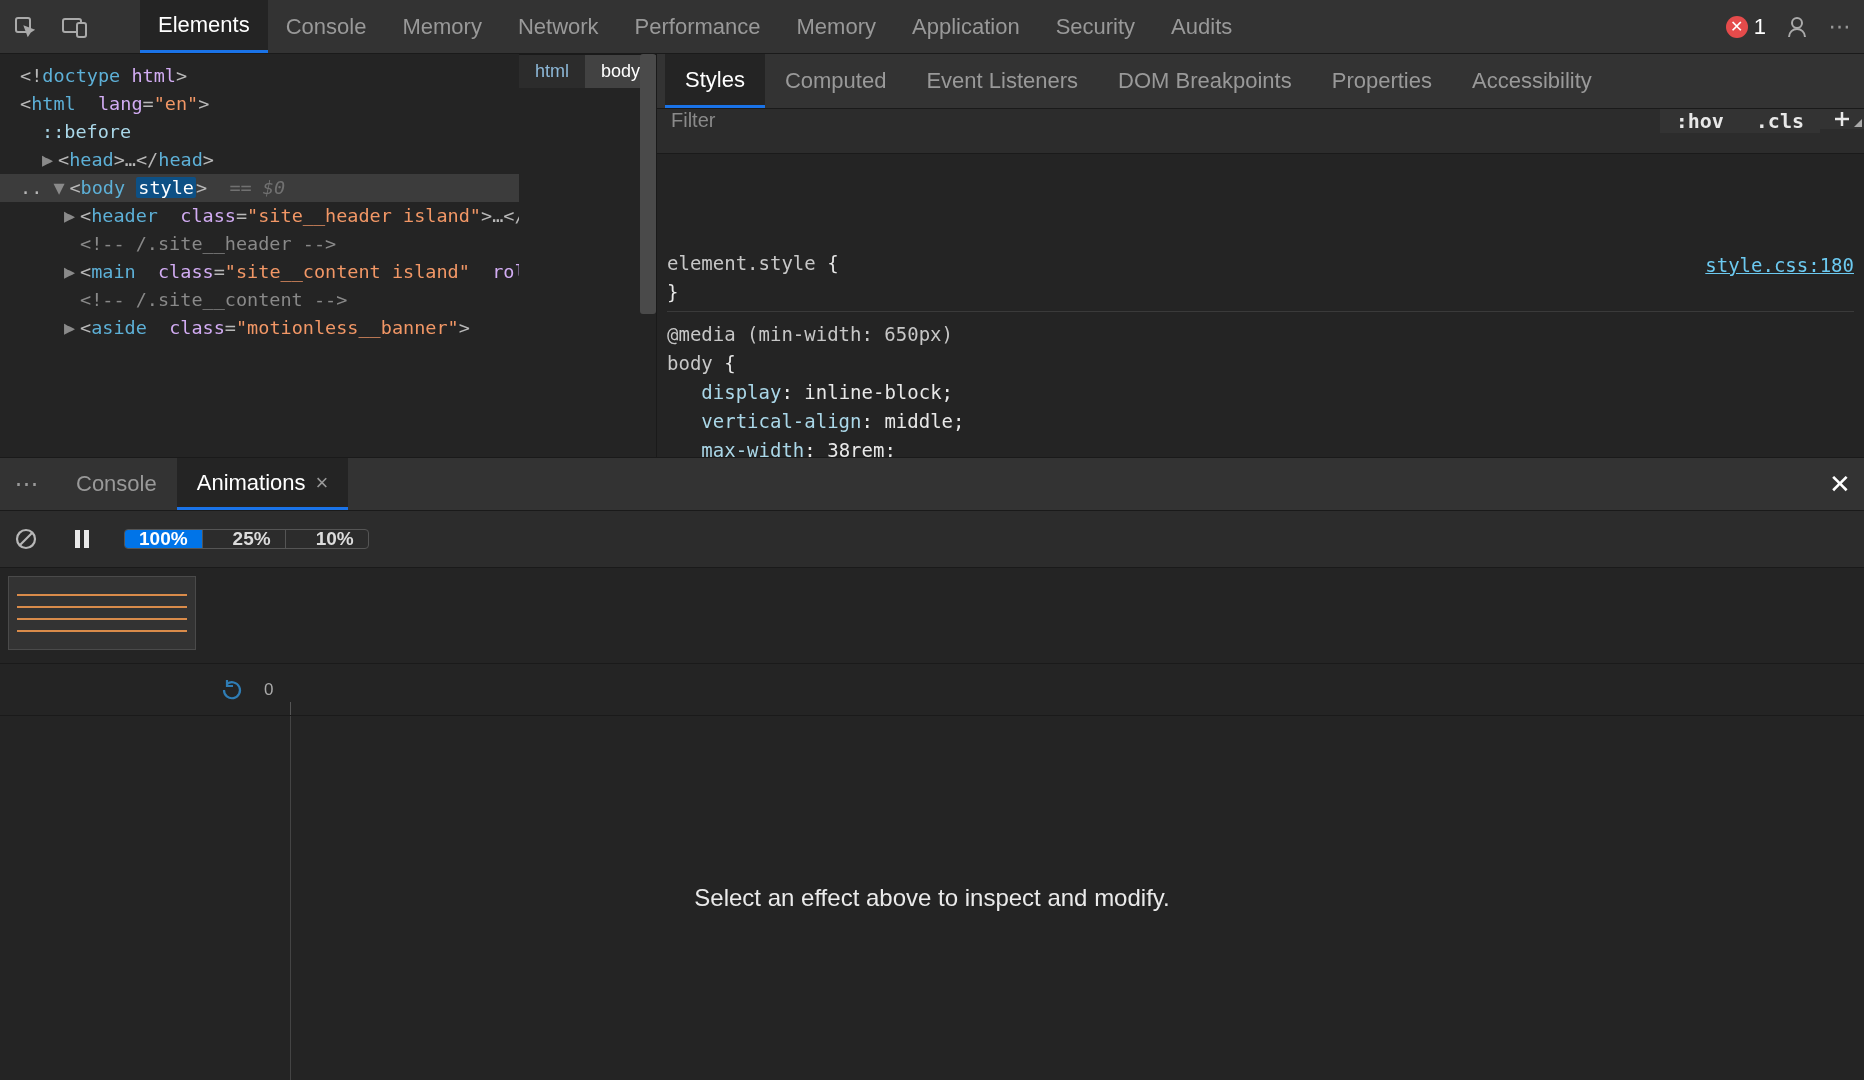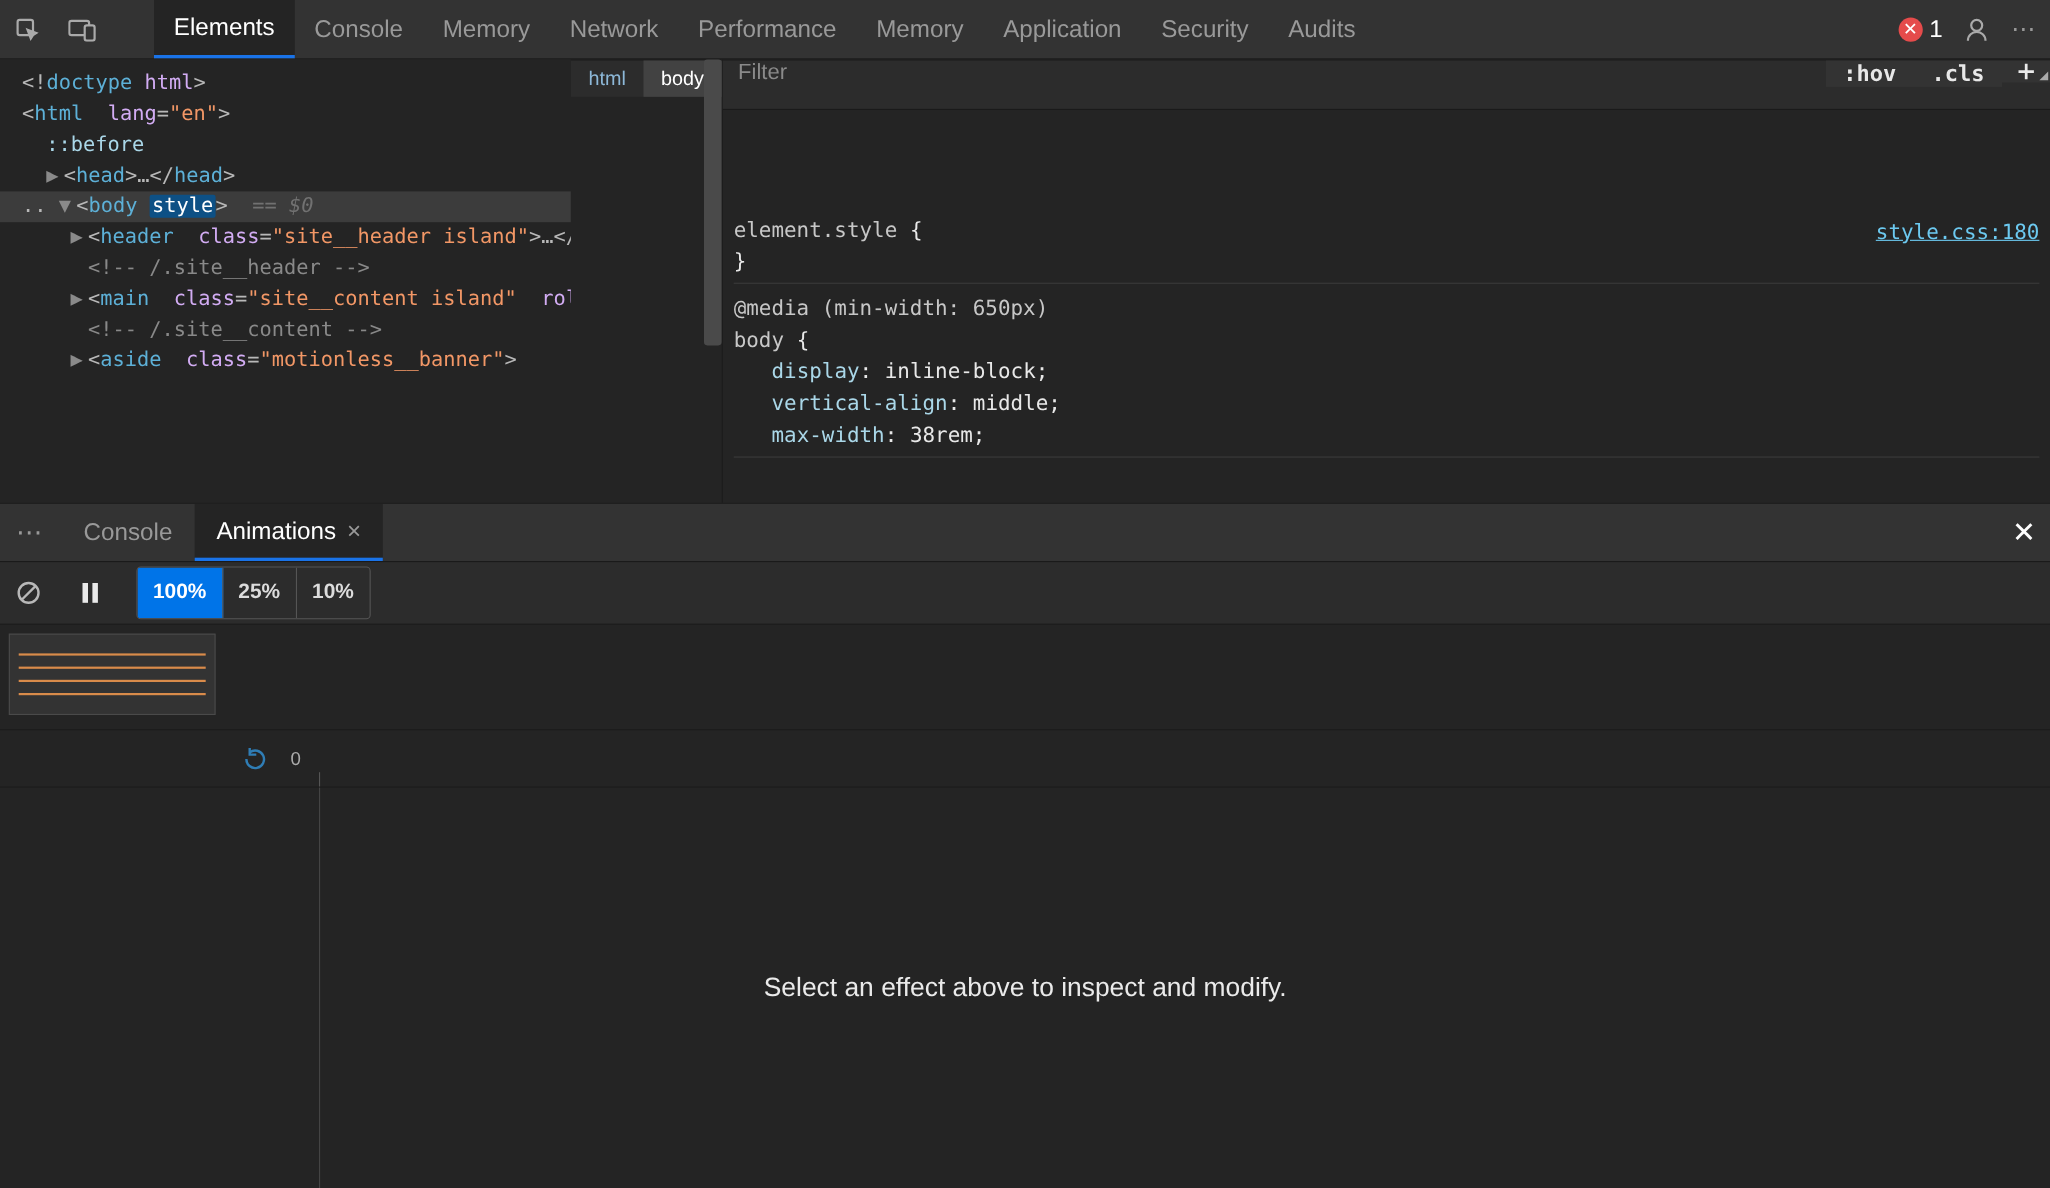--- a/index.html
+++ b/index.html
@@ -322,21 +322,22 @@
     align-items: center;
     justify-content: center;
     color: #b8b8b8;
     cursor: pointer;
   }
   .speed-seg {
     display: flex;
     border: 1px solid #555;
     border-radius: 4px;
     overflow: hidden;
-    height: 48px;
+    height: 20px;
+    gap: 16px;
   }
   .speed-btn {
     padding: 0 14px;
     display: flex;
     align-items: center;
     font-size: 19px;
     color: #dcdcdc;
     font-weight: 600;
     cursor: pointer;
     border-right: 1px solid #555;
@@ -451,20 +452,28 @@
   <div class="dom-panel">
     <div class="dom-tree" id="dom-tree"><span class="line indent0"><span class="punct">&lt;!</span><span class="tag">doctype</span> <span class="attr">html</span><span class="punct">&gt;</span></span><span class="line indent0"><span class="punct">&lt;</span><span class="tag">html</span>  <span class="attr">lang</span><span class="punct">=</span><span class="str">"en"</span><span class="punct">&gt;</span></span><span class="line indent1"><span class="pseudo">::before</span></span><span class="line indent1"><span class="tri">▶ </span><span class="punct">&lt;</span><span class="tag">head</span><span class="punct">&gt;</span><span class="punct">…</span><span class="punct">&lt;/</span><span class="tag">head</span><span class="punct">&gt;</span></span><span class="line indent1 selected"><span class="punct">.. </span><span class="tri">▼ </span><span class="punct">&lt;</span><span class="tag">body</span> <span class="sel-attr">style</span><span class="punct">&gt;</span> <span class="selmark"> == $0</span></span><span class="line indent2"><span class="tri">▶ </span><span class="punct">&lt;</span><span class="tag">header</span>  <span class="attr">class</span><span class="punct">=</span><span class="str">"site__header island"</span><span class="punct">&gt;</span><span class="punct">…</span><span class="punct">&lt;/</span><span class="tag">header</span><span class="punct">&gt;</span></span><span class="line indent3"><span class="comment">&lt;!-- /.site__header --&gt;</span></span><span class="line indent2"><span class="tri">▶ </span><span class="punct">&lt;</span><span class="tag">main</span>  <span class="attr">class</span><span class="punct">=</span><span class="str">"site__content island"</span>  <span class="attr">role</span><span class="punct">=</span><span class="str">"content"</span><span class="punct">&gt;</span></span><span class="line indent3"><span class="comment">&lt;!-- /.site__content --&gt;</span></span><span class="line indent2"><span class="tri">▶ </span><span class="punct">&lt;</span><span class="tag">aside</span>  <span class="attr">class</span><span class="punct">=</span><span class="str">"motionless__banner"</span><span class="punct">&gt;</span></span></div>
     <div class="dom-scrollbar"></div>
     <div class="breadcrumb" id="breadcrumb">
         <div class="crumb">html</div>
         <div class="crumb active">body</div>
       </div>
   </div>
 
   <div class="styles-panel">
+    <div class="sub-tabs" id="sub-tabs">
+        <div class="sub-tab active">Styles</div>
+        <div class="sub-tab">Computed</div>
+        <div class="sub-tab">Event Listeners</div>
+        <div class="sub-tab">DOM Breakpoints</div>
+        <div class="sub-tab">Properties</div>
+        <div class="sub-tab">Accessibility</div>
+      </div>
     <div class="filter-bar">
       <input class="filter-input" placeholder="Filter" style="">
       <div class="filter-btn">:hov</div>
       <div class="filter-btn">.cls</div>
       <div class="plus-btn">
         <svg width="20" height="20" viewBox="0 0 20 20" stroke="#eaeaea" stroke-width="2.5">
             <path d="M10 3 v14 M3 10 h14"></path>
           </svg>
         <div class="corner"></div>
       </div>

